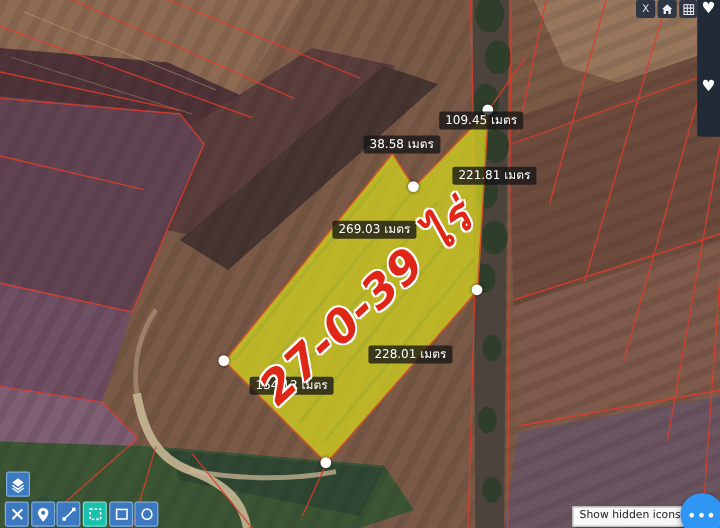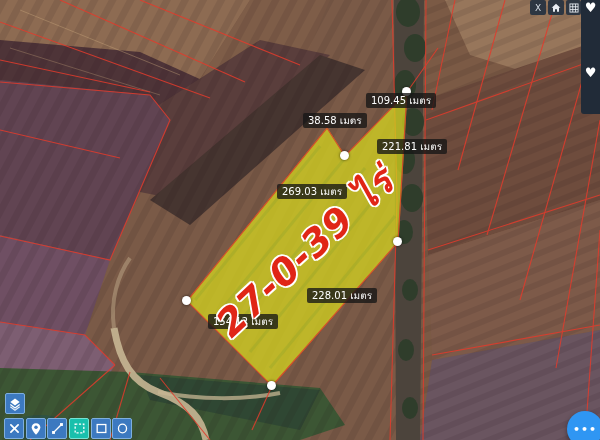--- a/index.html
+++ b/index.html
@@ -269,15 +269,16 @@
     <svg width="13" height="13" viewBox="0 0 18 18">
       <rect x="3" y="3.5" width="12" height="11" fill="none" stroke="#fff" stroke-width="1.8"></rect>
     </svg>
   </div>
   <div class="tool-btn row t5">
     <svg width="13" height="13" viewBox="0 0 18 18">
       <ellipse cx="9" cy="9" rx="5.6" ry="6" fill="none" stroke="#fff" stroke-width="1.8"></ellipse>
     </svg>
   </div>
 
+  <div class="tooltip">Show hidden icons</div>
   <div class="fab">•••</div>
 
 </div>
 
 </body></html>

